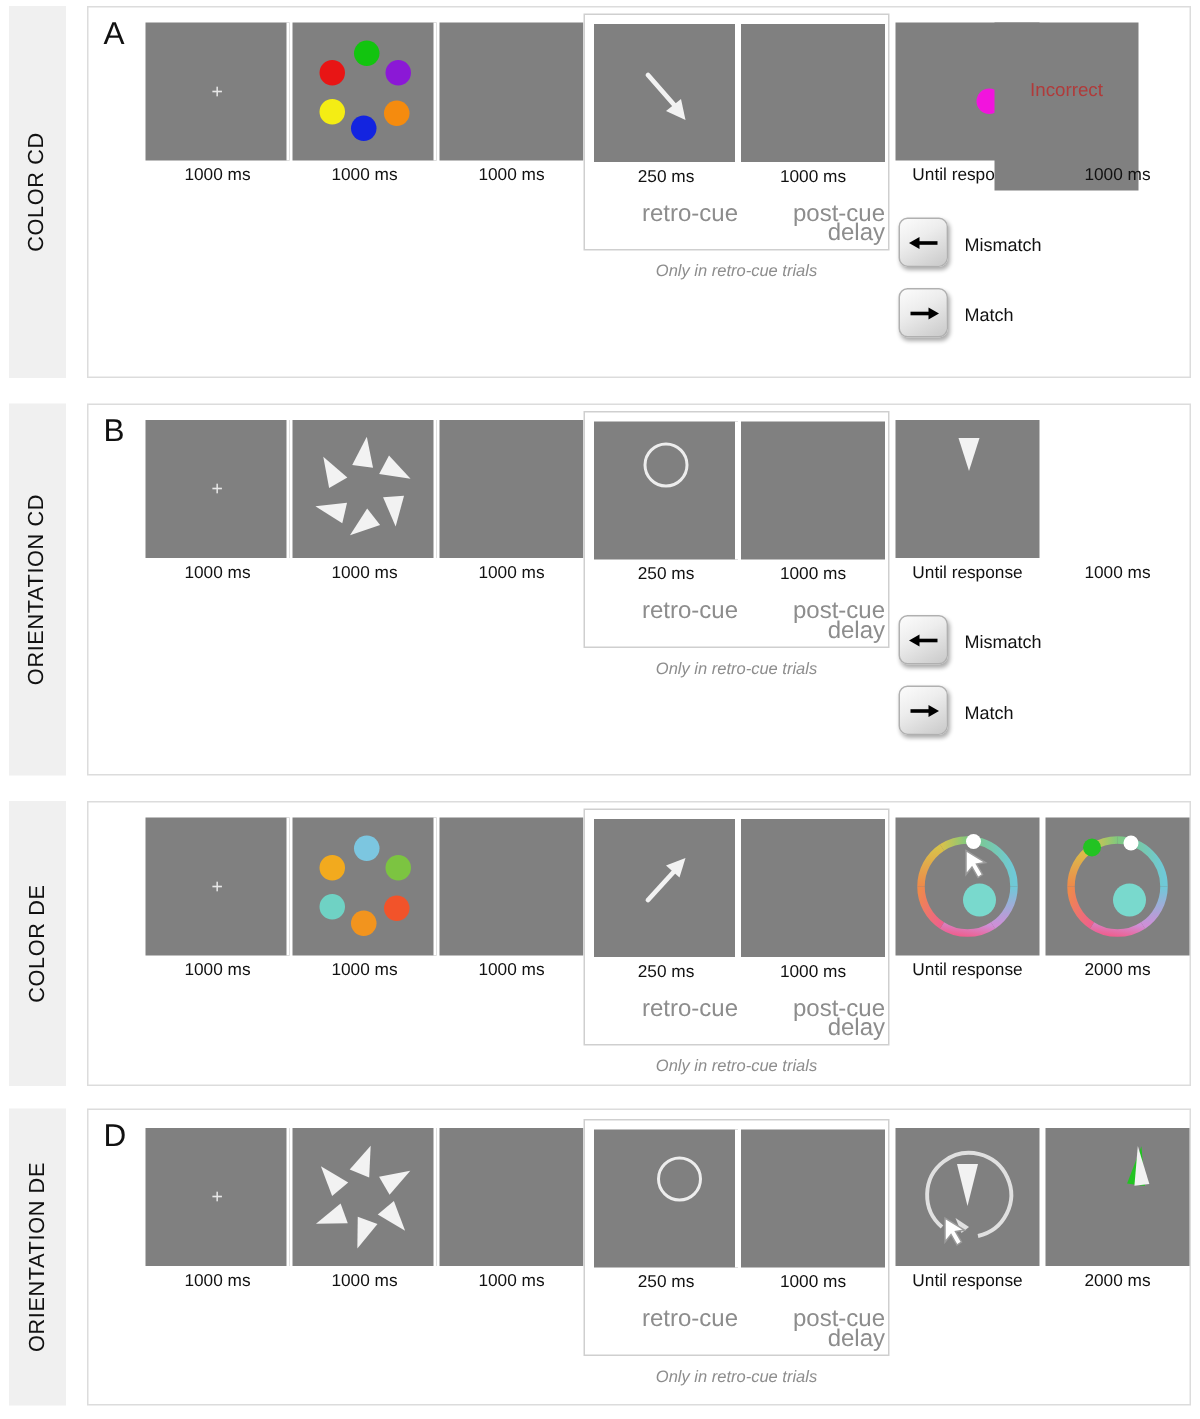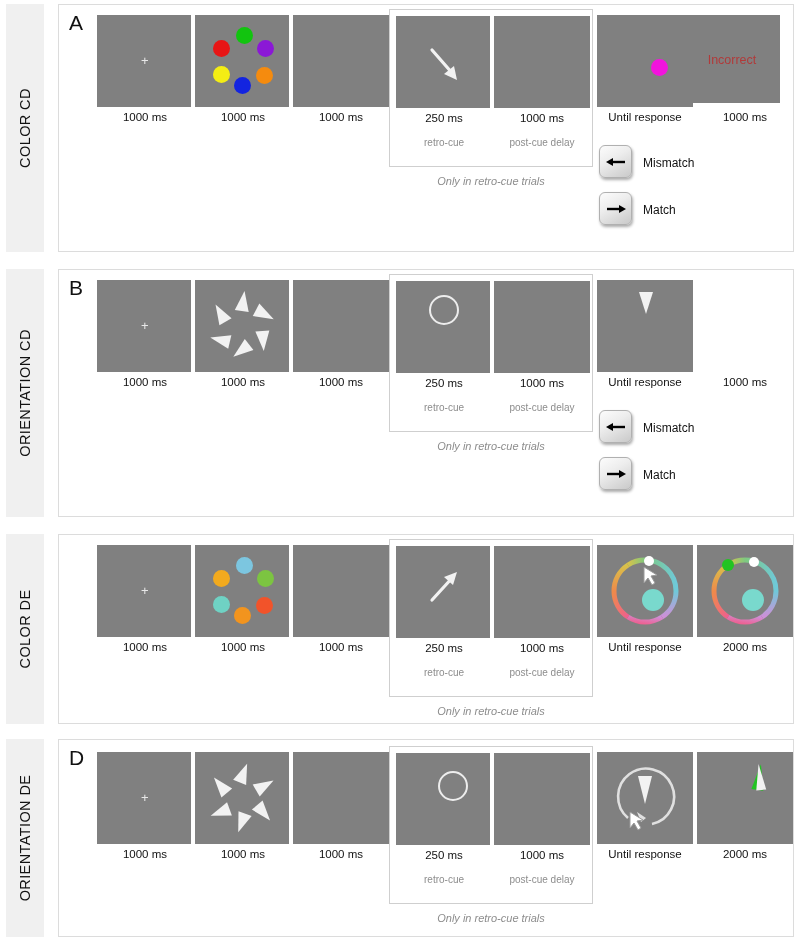--- a/index.html
+++ b/index.html
@@ -59,22 +59,22 @@
   .screen.sep { border-right: 2px solid #ffffff; }
   .dur {
     position: absolute;
     text-align: center;
     font-size: 11.5px;
     color: #111111;
     line-height: 13.5px;
   }
   .sub {
     position: absolute;
-    text-align: center;
-    font-size: 10px;
+    text-align: right;
+    font-size: 16px;
     color: #8d8d8d;
     line-height: 13px;
   }
   .cue-group {
     position: absolute;
     border: 1px solid #cfcfcf;
     background: #ffffff;
   }
   .note {
     position: absolute;
@@ -165,21 +165,21 @@
         <div class="sub" style="left:6px;top:126px;width:96px;">retro-cue</div>
         <div class="sub" style="left:104px;top:126px;width:96px;">post-cue delay</div>
       </div>
       <div class="note" style="left:330px;top:170px;width:204px;">Only in retro-cue trials</div>
 
       <div class="screen" style="left:538px;top:10px;width:96px;height:92px;">
         <div class="dot" style="left:54px;top:44px;width:17px;height:17px;background:#f214dd;"></div>
       </div>
       <div class="dur" style="left:538px;top:106px;width:96px;">Until response</div>
 
-      <div class="screen" style="left:625px;top:10px;width:96px;height:88px;">
+      <div class="screen" style="left:604px;top:10px;width:96px;height:112px;">
         <div class="fb" style="top:38px;color:#b03a3a;">Incorrect</div>
       </div>
       <div class="dur" style="left:638px;top:106px;width:96px;">1000 ms</div>
 
       <div class="key" style="left:540px;top:140px;">
         <svg width="22" height="14" viewBox="0 0 22 14">
           <line x1="20" y1="7" x2="6" y2="7" stroke="#000" stroke-width="2.4"></line>
           <polygon points="1,7 8,3 8,11" fill="#000"></polygon>
         </svg>
       </div>

